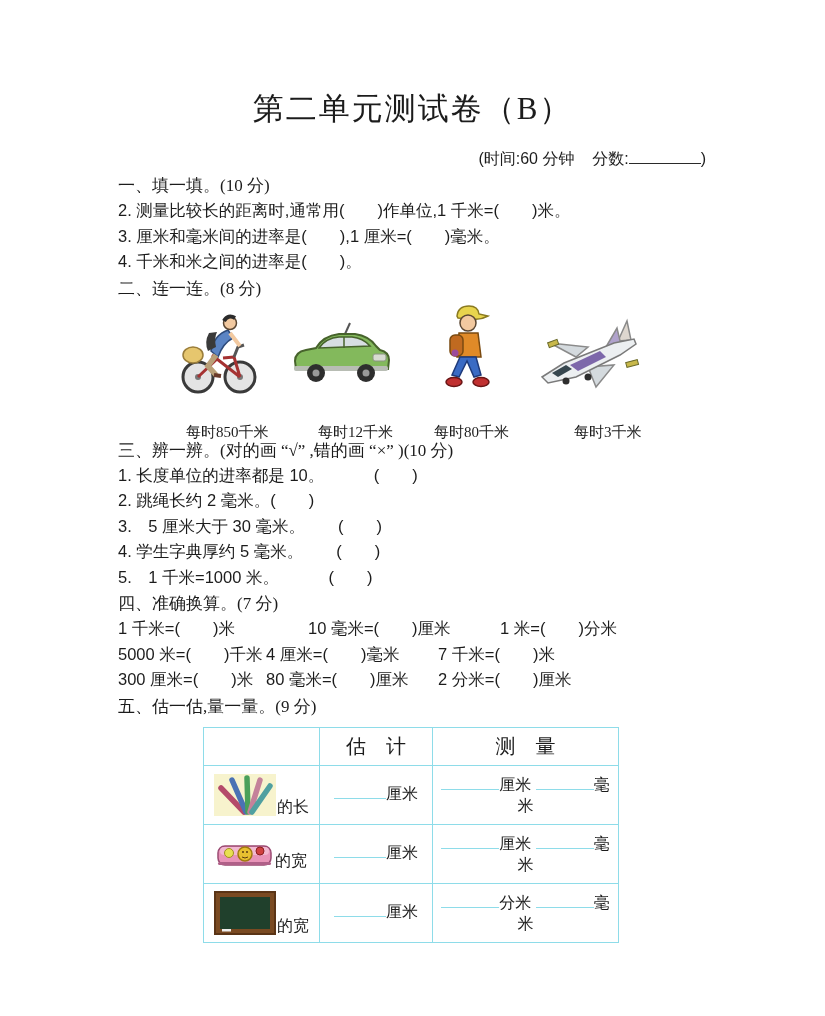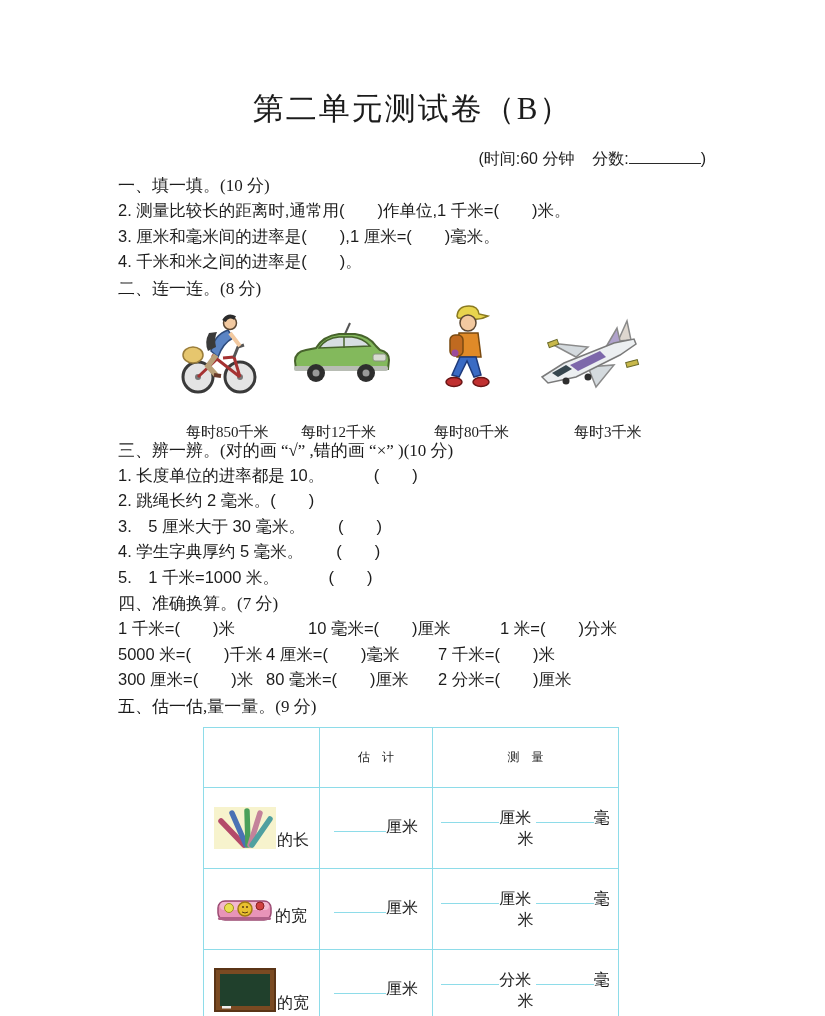--- a/index.html
+++ b/index.html
@@ -59,22 +59,22 @@
   
   table.est {
     border-collapse:collapse; margin:8px 0 0 85px;
     table-layout:fixed;
   }
   table.est td {
     border:1px solid #8edce9; font-size:16px; vertical-align:middle;
   }
   td.obj-cell   { width:116px; }
   td.est-cell   { width:113px; text-align:center; }
-  td.meas-cell  { width:186px; text-align:center; padding:19px 7px; line-height:21px; }
-  tr.hdr td { height:24px; text-align:center; font-size:12px;font-family:Liberation Serif, serif; }
+  td.meas-cell  { width:186px; text-align:center; padding:8px 7px; line-height:21px; }
+  tr.hdr td { height:24px; text-align:center; font-size:20px;font-family:Liberation Serif, serif; }
   tr.body-row td { height:45px; }
   .obj-wrap {
     display:flex; align-items:flex-end; justify-content:center;
     padding:2px 2px; gap:1px;
   }
   .obj-label { font-size:16px; line-height:18px; white-space:nowrap; }
   .u {
     display:inline-block; height:13px; vertical-align:baseline;
     border-bottom:1px solid #8edce9;
   }
@@ -163,21 +163,21 @@
           <rect x="14" y="26" width="10" height="5" transform="rotate(-20 19 28)" fill="#c8b84a" stroke="#6a6a2a"></rect>
           <rect x="92" y="46" width="12" height="5" transform="rotate(-15 98 48)" fill="#c8b84a" stroke="#6a6a2a"></rect>
           <circle cx="32" cy="66" r="3.5" fill="#2e2e2e"></circle>
           <circle cx="54" cy="62" r="3.5" fill="#2e2e2e"></circle>
         </svg>
       </div>
     </div>
 
     <div class="figures" style="height:22px; margin-top:-14px;">
       <div class="fig-label" style="position:absolute; left:68px;">每时850千米</div>
-      <div class="fig-label" style="position:absolute; left:183px;">每时12千米</div>
+      <div class="fig-label" style="position:absolute; left:200px;">每时12千米</div>
       <div class="fig-label" style="position:absolute; left:316px;">每时80千米</div>
       <div class="fig-label" style="position:absolute; left:456px;">每时3千米</div>
     </div>
 
     <div class="sec-heading">三、辨一辨。(对的画 “√” ,错的画 “×” )(10 分)</div>
     <div class="q">1. 长度单位的进率都是 10。　　　(　　)</div>
     <div class="q">2. 跳绳长约 2 毫米。(　　)</div>
     <div class="q">3.　5 厘米大于 30 毫米。　　(　　)</div>
     <div class="q">4. 学生字典厚约 5 毫米。　　(　　)</div>
     <div class="q">5.　1 千米=1000 米。　　　(　　)</div>

